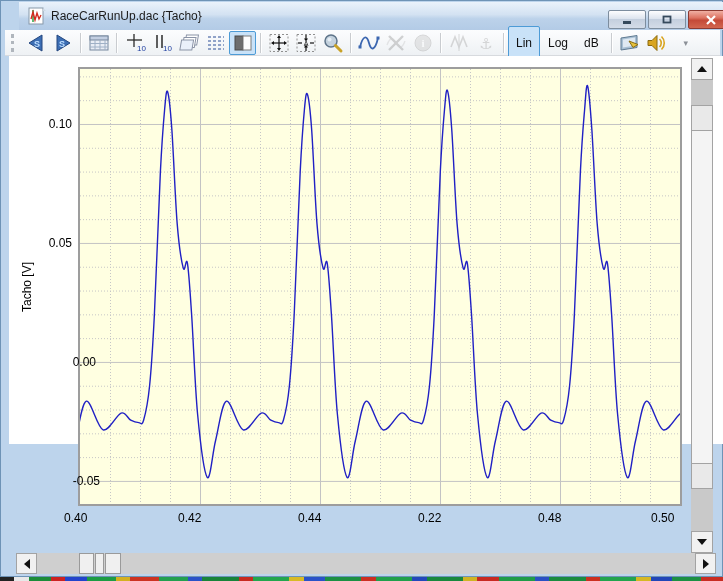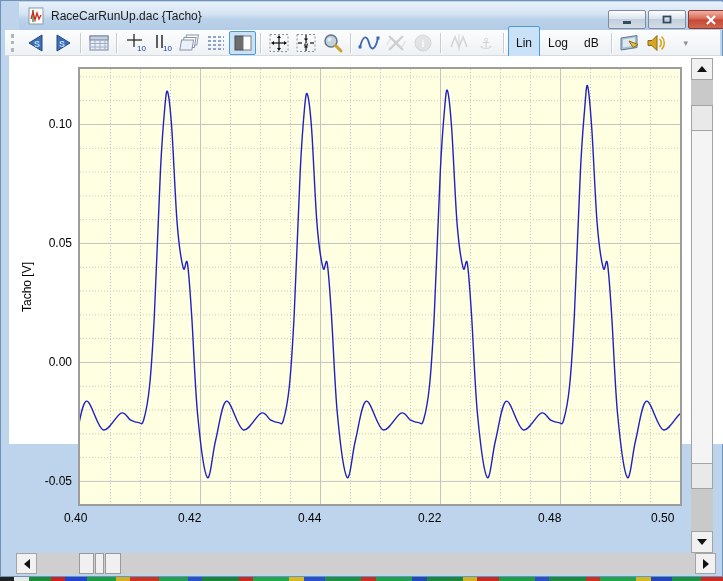--- a/index.html
+++ b/index.html
@@ -292,22 +292,22 @@
             <line x1="0" y1="55.469912472647685" x2="600" y2="55.469912472647685" stroke="#c3c3c3" stroke-width="1"></line>
             <line x1="0" y1="174.45240700218815" x2="600" y2="174.45240700218815" stroke="#c3c3c3" stroke-width="1"></line>
             <line x1="0" y1="293.4349015317286" x2="600" y2="293.4349015317286" stroke="#c3c3c3" stroke-width="1"></line>
             <line x1="0" y1="412.4173960612691" x2="600" y2="412.4173960612691" stroke="#c3c3c3" stroke-width="1"></line>
           </g>
         <path id="curve" fill="none" stroke-width="1.4" stroke-linejoin="round" clip-path="url(#pc)" d="M-81.3,353.6C-80.5,353.2,-78.3,357.4,-76.5,351.2C-74.7,345.1,-72.3,334.4,-70.5,316.7C-68.7,299.1,-67.5,281.0,-65.7,245.3C-63.9,209.6,-61.4,136.7,-59.7,102.6C-58.0,68.5,-56.7,53.8,-55.5,40.7C-54.3,27.6,-53.7,20.9,-52.5,24.0C-51.3,27.2,-49.9,37.9,-48.3,59.7C-46.7,81.5,-44.8,131.7,-42.9,154.9C-41.0,178.1,-38.6,192.4,-36.9,198.9C-35.2,205.5,-34.1,186.4,-32.7,194.2C-31.3,201.9,-30.2,220.2,-28.5,245.3C-26.8,270.5,-25.1,318.1,-22.5,345.3C-19.9,372.5,-15.9,404.0,-12.9,408.3C-9.9,412.7,-7.7,384.2,-4.5,371.5C-1.3,358.8,1.7,334.0,6.3,332.2C10.9,330.4,17.3,358.8,23.1,360.8C28.9,362.7,36.5,345.7,41.1,344.1C45.7,342.5,47.7,349.6,50.7,351.2C53.6,352.8,56.6,353.6,58.8,353.6C60.9,353.6,61.8,357.4,63.6,351.2C65.4,345.1,67.8,334.4,69.6,316.7C71.4,299.1,72.6,281.0,74.4,245.3C76.2,209.6,78.7,136.7,80.4,102.6C82.1,68.5,83.4,54.0,84.6,40.7C85.8,27.4,86.4,19.7,87.6,22.8C88.8,26.0,90.2,37.7,91.8,59.7C93.4,81.7,95.3,131.7,97.2,154.9C99.1,178.1,101.5,192.4,103.2,198.9C104.9,205.5,106.0,186.4,107.4,194.2C108.8,201.9,109.9,220.2,111.6,245.3C113.3,270.5,115.0,318.1,117.6,345.3C120.2,372.5,124.2,404.0,127.2,408.3C130.2,412.7,132.4,384.2,135.6,371.5C138.8,358.8,141.8,334.0,146.4,332.2C151.0,330.4,157.4,358.8,163.2,360.8C169.0,362.7,176.6,345.7,181.2,344.1C185.8,342.5,187.9,349.6,190.8,351.2C193.7,352.8,196.5,353.6,198.6,353.6C200.7,353.6,201.6,357.4,203.4,351.2C205.2,345.1,207.6,334.4,209.4,316.7C211.2,299.1,212.4,281.0,214.2,245.3C216.0,209.6,218.5,136.7,220.2,102.6C221.9,68.5,223.2,53.6,224.4,40.7C225.6,27.8,226.2,22.1,227.4,25.2C228.6,28.4,230.0,38.1,231.6,59.7C233.2,81.3,235.1,131.7,237.0,154.9C238.9,178.1,241.3,192.4,243.0,198.9C244.7,205.5,245.8,186.4,247.2,194.2C248.6,201.9,249.7,220.2,251.4,245.3C253.1,270.5,254.8,318.1,257.4,345.3C260.0,372.5,264.0,404.0,267.0,408.3C270.0,412.7,272.2,384.2,275.4,371.5C278.6,358.8,281.6,334.0,286.2,332.2C290.8,330.4,297.2,358.8,303.0,360.8C308.8,362.7,316.4,345.7,321.0,344.1C325.6,342.5,327.7,349.6,330.6,351.2C333.5,352.8,336.5,353.6,338.7,353.6C340.8,353.6,341.7,357.4,343.5,351.2C345.3,345.1,347.7,334.4,349.5,316.7C351.3,299.1,352.5,281.0,354.3,245.3C356.1,209.6,358.6,136.7,360.3,102.6C362.0,68.5,363.3,54.2,364.5,40.7C365.7,27.2,366.3,18.5,367.5,21.7C368.7,24.8,370.1,37.5,371.7,59.7C373.3,81.9,375.2,131.7,377.1,154.9C379.0,178.1,381.4,192.4,383.1,198.9C384.8,205.5,385.9,186.4,387.3,194.2C388.7,201.9,389.8,220.2,391.5,245.3C393.2,270.5,394.9,318.1,397.5,345.3C400.1,372.5,404.1,404.0,407.1,408.3C410.1,412.7,412.3,384.2,415.5,371.5C418.7,358.8,421.7,334.0,426.3,332.2C430.9,330.4,437.3,358.8,443.1,360.8C448.9,362.7,456.5,345.7,461.1,344.1C465.7,342.5,467.7,349.6,470.7,351.2C473.6,352.8,476.6,353.6,478.8,353.6C480.9,353.6,481.8,357.4,483.6,351.2C485.4,345.1,487.8,334.4,489.6,316.7C491.4,299.1,492.6,281.0,494.4,245.3C496.2,209.6,498.7,136.7,500.4,102.6C502.1,68.5,503.4,55.0,504.6,40.7C505.8,26.4,506.4,13.7,507.6,16.9C508.8,20.1,510.2,36.7,511.8,59.7C513.4,82.7,515.3,131.7,517.2,154.9C519.1,178.1,521.5,192.4,523.2,198.9C524.9,205.5,526.0,186.4,527.4,194.2C528.8,201.9,529.9,220.2,531.6,245.3C533.3,270.5,535.0,318.1,537.6,345.3C540.2,372.5,544.2,404.0,547.2,408.3C550.2,412.7,552.4,384.2,555.6,371.5C558.8,358.8,561.8,334.0,566.4,332.2C571.0,330.4,577.4,358.8,583.2,360.8C589.0,362.7,596.6,345.7,601.2,344.1C605.8,342.5,607.9,349.6,610.8,351.2C613.8,352.8,616.7,353.6,618.9,353.6C621.0,353.6,621.9,357.4,623.7,351.2C625.5,345.1,627.9,334.4,629.7,316.7C631.5,299.1,632.7,281.0,634.5,245.3C636.3,209.6,638.8,136.7,640.5,102.6C642.2,68.5,643.5,53.8,644.7,40.7C645.9,27.6,646.5,20.9,647.7,24.0C648.9,27.2,650.3,37.9,651.9,59.7C653.5,81.5,655.4,131.7,657.3,154.9C659.2,178.1,661.6,192.4,663.3,198.9C665.0,205.5,666.1,186.4,667.5,194.2C668.9,201.9,670.0,220.2,671.7,245.3C673.4,270.5,675.1,318.1,677.7,345.3C680.3,372.5,684.3,404.0,687.3,408.3C690.3,412.7,692.5,384.2,695.7,371.5C698.9,358.8,701.9,334.0,706.5,332.2C711.1,330.4,717.5,358.8,723.3,360.8C729.1,362.7,736.7,345.7,741.3,344.1C745.9,342.5,749.3,350.0,750.9,351.2" stroke="#2020c4"></path>
       </svg>
       <div id="ylabels">
           <div class="ylab" style="top: 59.9699px;">0.10</div>
           <div class="ylab" style="top: 178.952px;">0.05</div>
-          <div class="ylab" style="top: 297.935px;">0.00</div>
-          <div class="ylab" style="top: 416.917px;">-0.05</div>
+          <div class="ylab" style="top: 297.935px; margin-left: 24px;">0.00</div>
+          <div class="ylab" style="top: 416.917px; margin-left: 28px;">-0.05</div>
         </div>
       <div id="xlabels">
           <div class="xlab" style="left: 55px; top: 454px;">0.40</div>
           <div class="xlab" style="left: 169px; top: 454px;">0.42</div>
           <div class="xlab" style="left: 289px; top: 454px;">0.44</div>
           <div class="xlab" style="left: 409px; top: 454px;">0.22</div>
           <div class="xlab" style="left: 529px; top: 454px;">0.48</div>
           <div class="xlab" style="left: 642px; top: 454px;">0.50</div>
         </div>
       <div id="yaxis-title">Tacho [V]</div>

